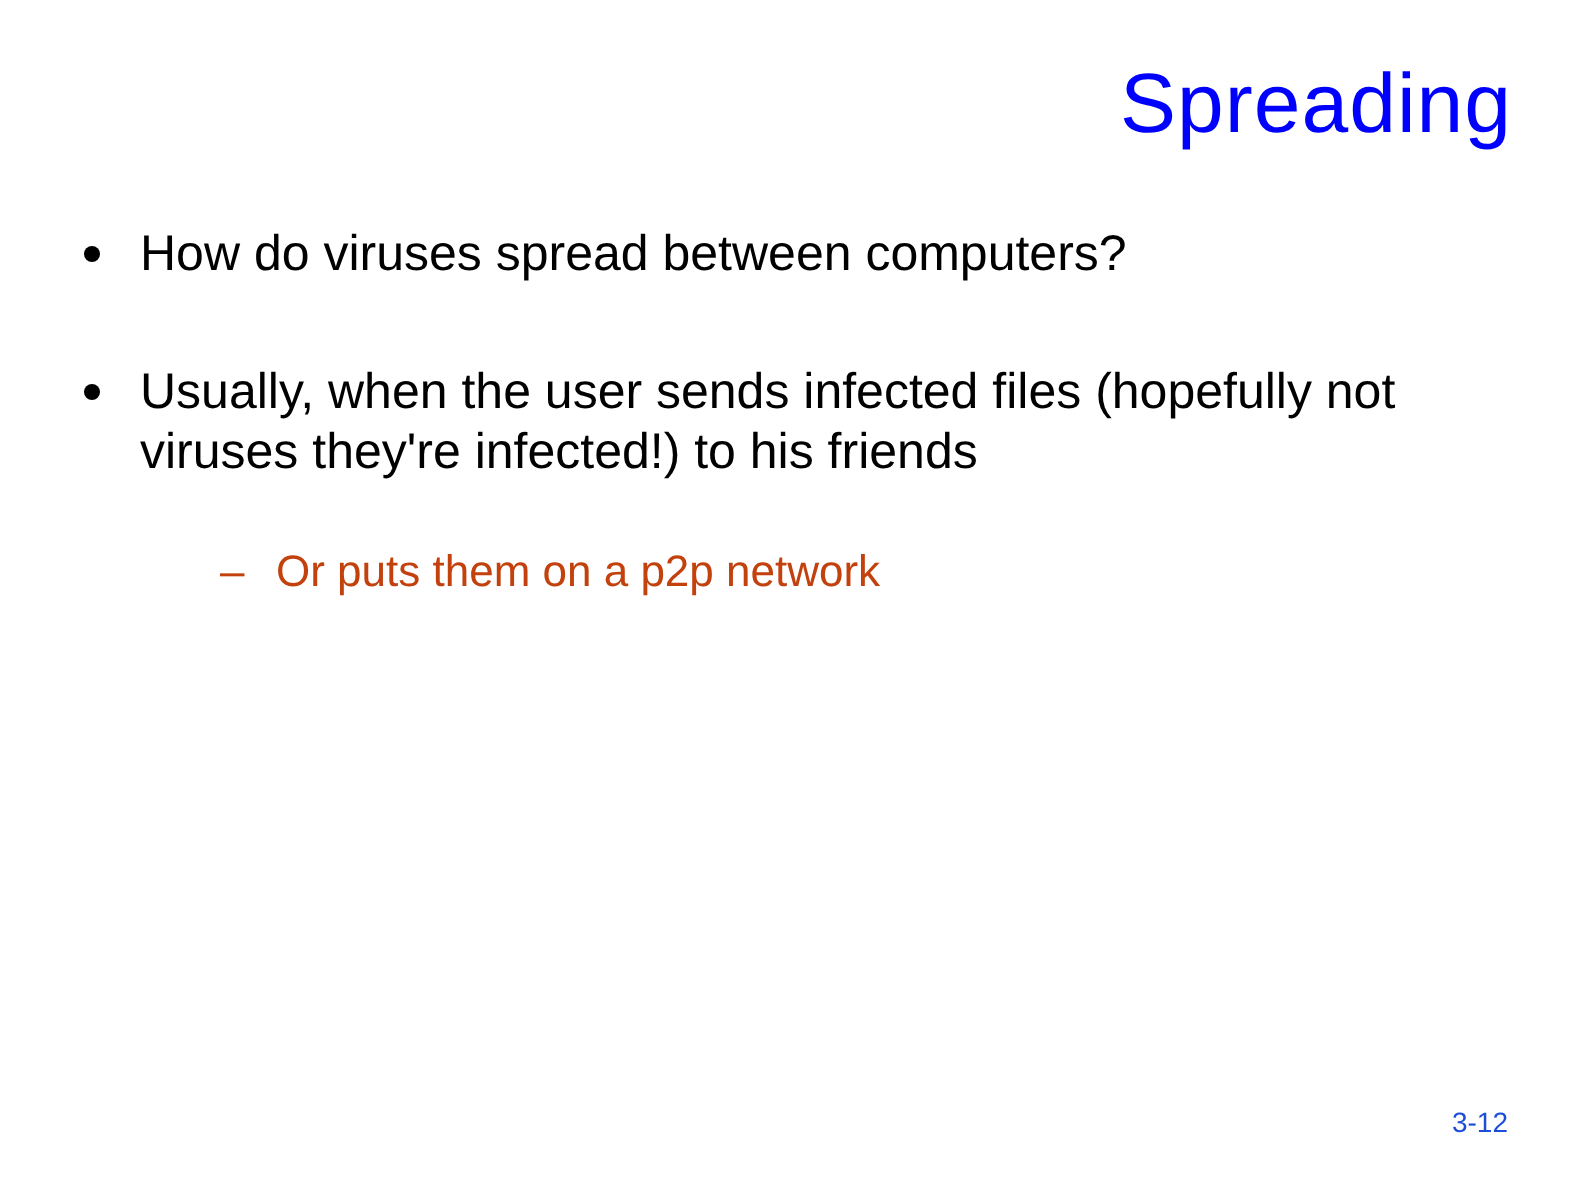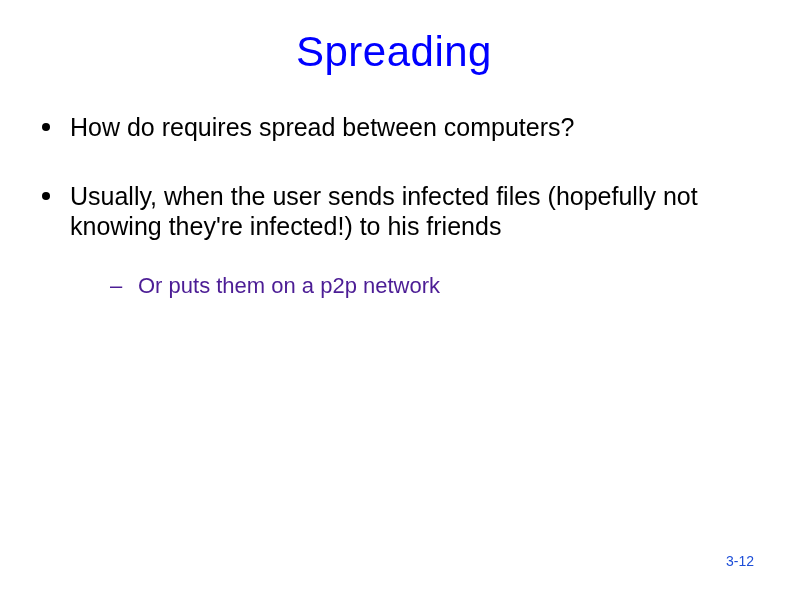--- a/index.html
+++ b/index.html
@@ -14,21 +14,21 @@
   .slide {
     width: 100%;
     height: 100%;
     padding: 28px 32px 0 32px;
     position: relative;
   }
   .title {
     color: #0000ff;
     font-size: 42px;
     font-weight: 400;
-    text-align: center;
+    text-align: right;
     padding-right: 6px;
     margin-bottom: 36px;
     letter-spacing: 0.5px;
   }
   ul.level1 {
     list-style: none;
     padding-left: 8px;
   }
   ul.level1 > li {
     position: relative;
@@ -50,21 +50,21 @@
   }
   ul.level2 {
     list-style: none;
     padding-left: 40px;
     margin-top: 30px;
   }
   ul.level2 > li {
     position: relative;
     padding-left: 28px;
     font-size: 22px;
-    color: #4c1d95;
+    color: #c2410c;
     line-height: 1.25;
   }
   ul.level2 > li::before {
     content: "–";
     position: absolute;
     left: 0;
     top: 0;
     font-size: 22px;
   }
   .page-number {
@@ -76,24 +76,24 @@
   }
 </style>
 </head>
 <body>
 
 <div class="slide">
   <h1 class="title">Spreading</h1>
 
   <ul class="level1">
     <li>
-      <span>How do requires spread between computers?</span>
+      <span>How do viruses spread between computers?</span>
     </li>
     <li>
-      <span>Usually, when the user sends infected files (hopefully not knowing they're infected!) to his friends</span>
+      <span>Usually, when the user sends infected files (hopefully not viruses they're infected!) to his friends</span>
       <ul class="level2">
         <li>
           <span>Or puts them on a p2p network</span>
         </li>
       </ul>
     </li>
   </ul>
 
   <div class="page-number">3-12</div>
 </div>

